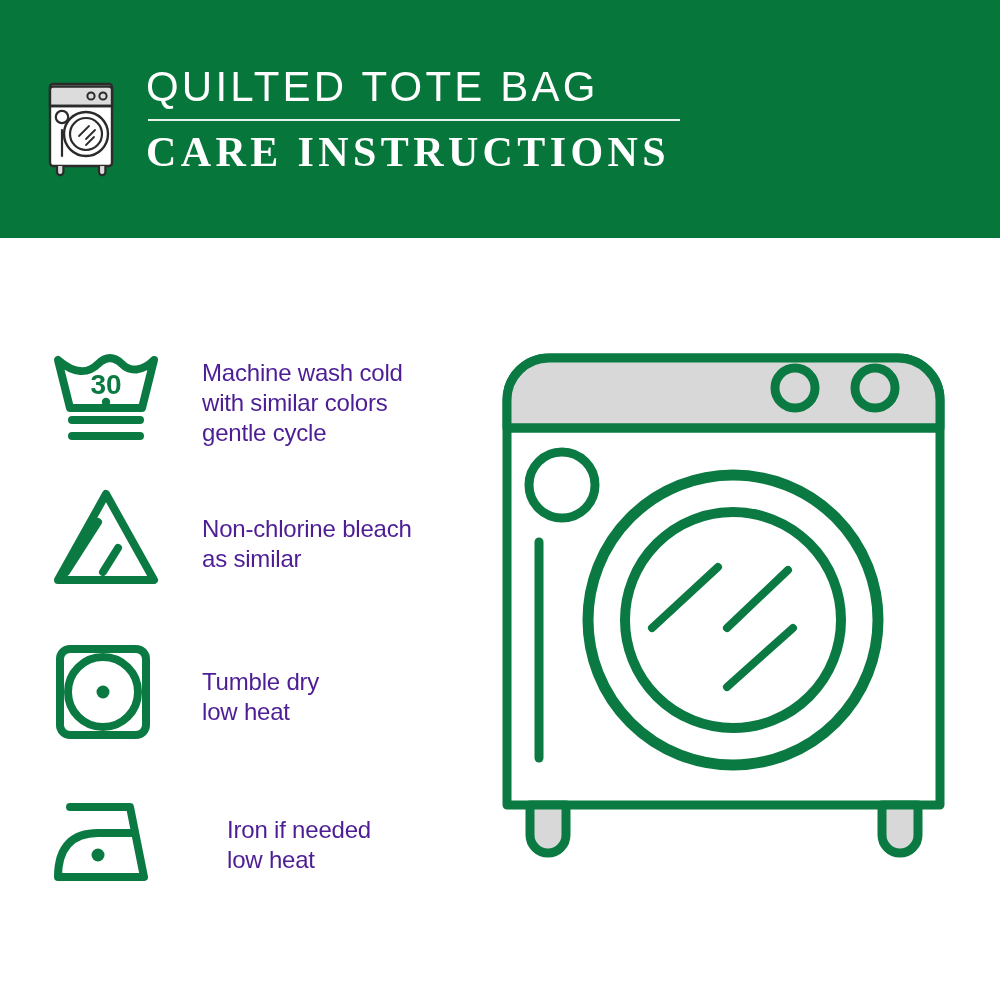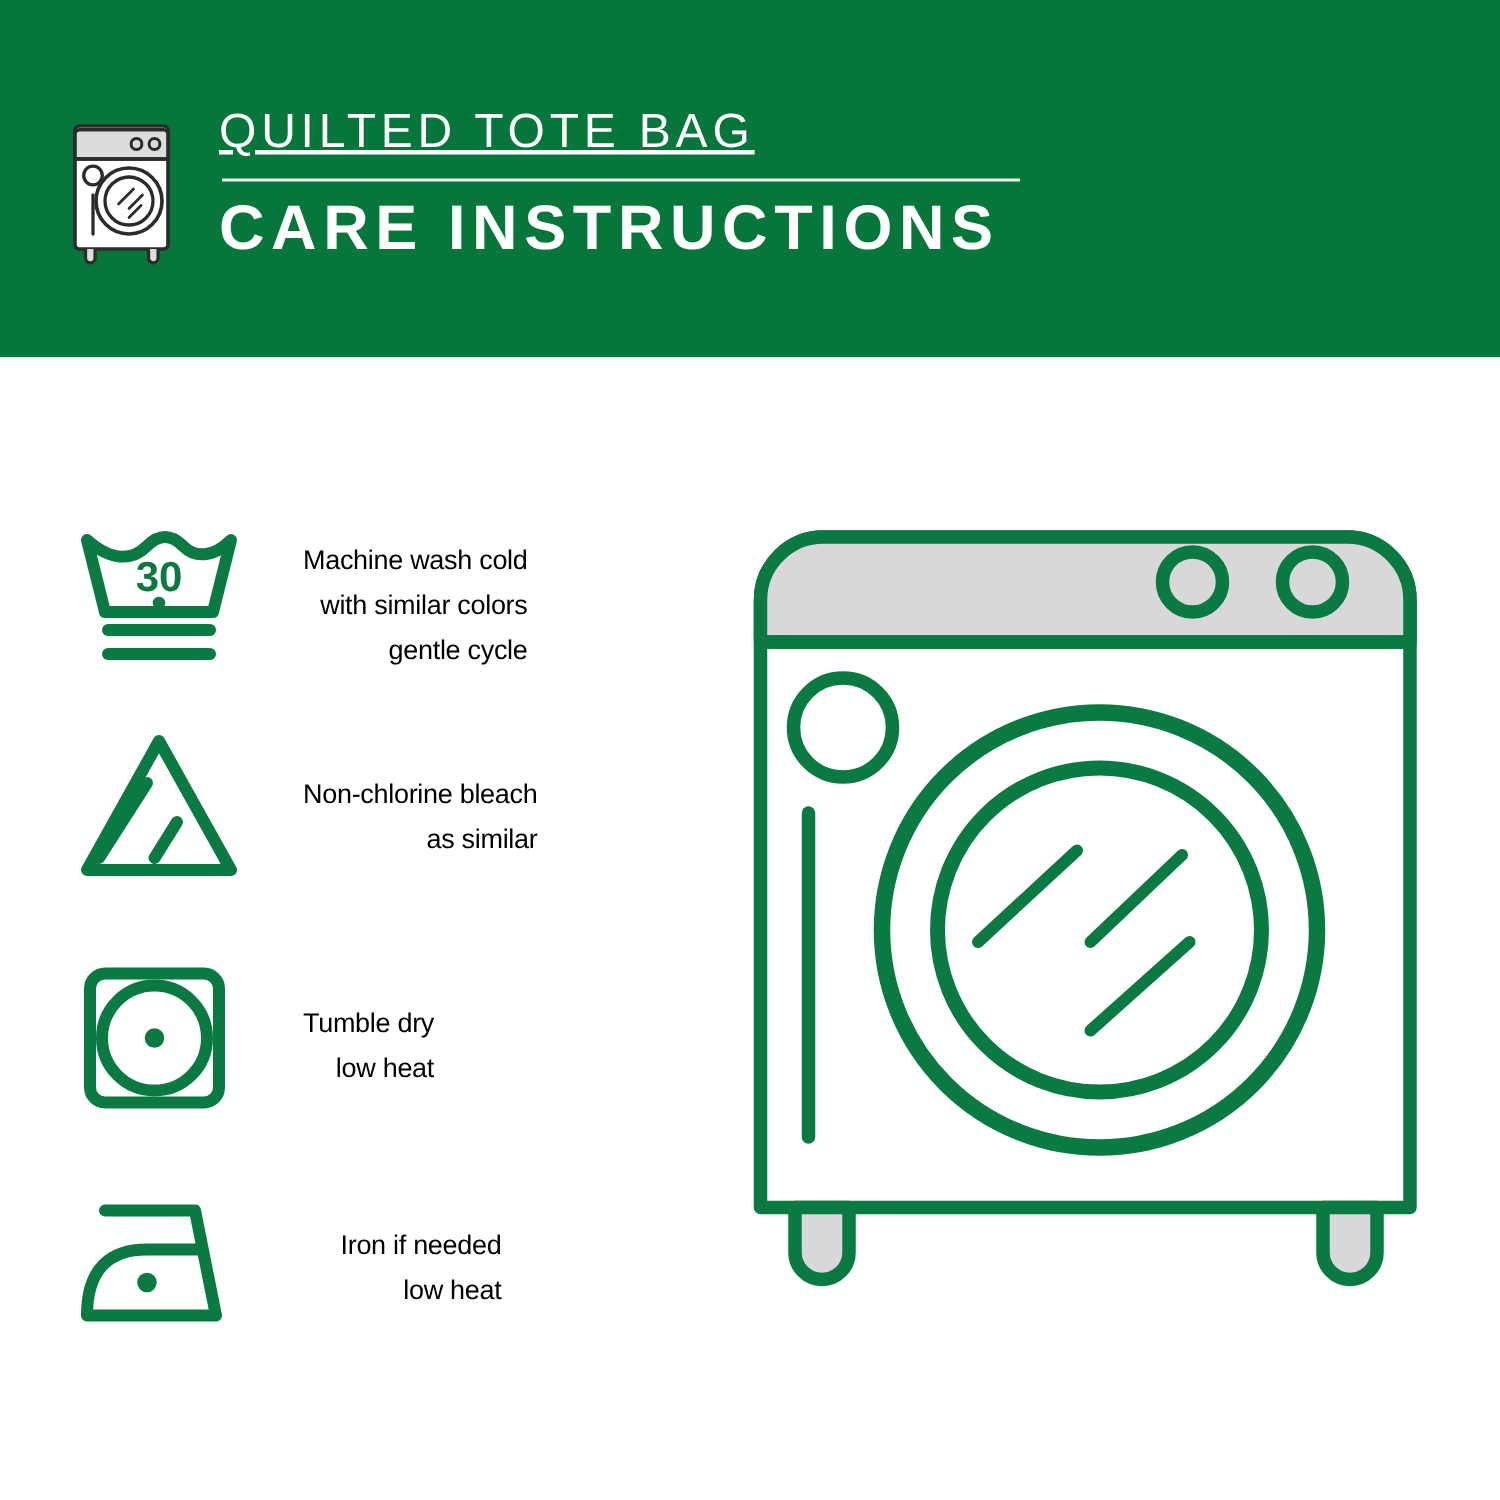--- a/index.html
+++ b/index.html
@@ -37,74 +37,72 @@
     flex: 0 0 auto;
     margin-top: 4px;
   }
   .header-titles {
     margin-left: 18px;
     display: flex;
     flex-direction: column;
   }
   .title-main {
     color: #ffffff;
-    font-size: 32px;
+    font-size: 42px;
     line-height: 50px;
     font-weight: 300;
     letter-spacing: 3.2px;
     white-space: nowrap;
     font-family: "Liberation Sans", sans-serif;
-    text-decoration: underline;
   }
   .title-rule {
     width: 532px;
     height: 2px;
     background: #e8f2ec;
     margin: 7px 0 6px 2px;
   }
   .title-sub {
     color: #ffffff;
     font-size: 42px;
     line-height: 50px;
     font-weight: 700;
     letter-spacing: 4.4px;
     white-space: nowrap;
-    font-family: Liberation Sans, sans-serif;
+    font-family: Liberation Serif, serif;
   }
 
   
   .care-list {
     position: absolute;
     left: 0;
     top: 238px;
     width: 500px;
     height: 592px;
-    text-align: right;
   }
   .care-row {
     position: absolute;
     left: 52px;
     display: flex;
     align-items: flex-start;
   }
   .care-row-1 { top: 108px; }
   .care-row-2 { top: 248px; }
   .care-row-3 { top: 405px; }
   .care-row-4 { top: 555px; gap: 25px; }
 
   .care-symbol {
     flex: 0 0 auto;
     width: 108px;
     height: 104px;
     display: block;
   }
   .care-text {
     margin-left: 42px;
-    color: #000000;
-    font-size: 18px;
+    color: #4c1d95;
+    font-size: 24px;
     line-height: 30px;
     font-weight: 400;
     letter-spacing: -0.2px;
     white-space: pre-line;
     font-family: "Liberation Sans", sans-serif;
   }
   .care-row-1 .care-text { padding-top: 12px; }
   .care-row-2 .care-text { padding-top: 28px; }
   .care-row-3 .care-text { padding-top: 24px; }
   .care-row-4 .care-text { padding-top: 22px; }

